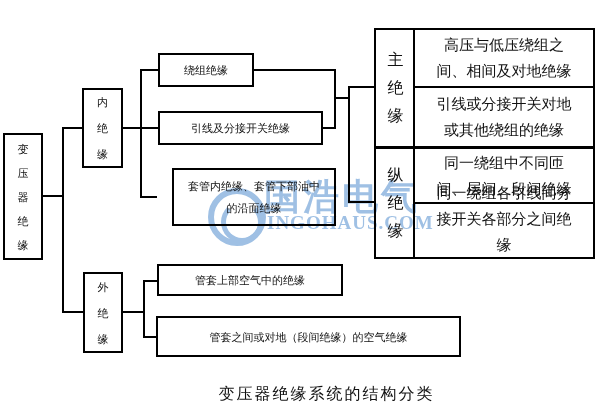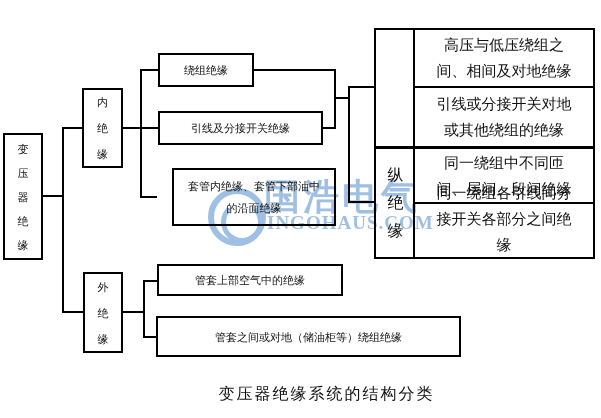--- a/index.html
+++ b/index.html
@@ -97,30 +97,33 @@
 
   <div class="box bushing" style="left:172px;top:168px;width:164px;height:58px;">
     <span>套管内绝缘、套管下部油中的沿面绝缘</span>
   </div>
 
   <div class="box hbox" style="left:157px;top:264px;width:186px;height:32px;">
     <span>管套上部空气中的绝缘</span>
   </div>
 
   <div class="box hbox" style="left:156px;top:316px;width:305px;height:41px;">
-    <span>管套之间或对地（储油柜等）绕组绝缘</span>
+    <span>管套之间或对地（段间绝缘）的空气绝缘</span>
   </div>
 
   <div class="tbl">
 
     <div class="tdiv" style="left:37px;top:0;width:2px;height:227px;"></div>
     <div class="tdiv" style="left:0;top:116px;width:217px;height:3px;"></div>
     <div class="tdiv" style="left:39px;top:56px;width:178px;height:2px;"></div>
     <div class="tdiv" style="left:39px;top:172px;width:178px;height:2px;"></div>
 
+    <div class="tbl-label" style="top:0;height:116px;">
+      <div class="vtext">主绝缘</div>
+    </div>
     <div class="tbl-label" style="top:119px;height:108px;border-radius:9px;">
       <div class="vtext">纵绝缘</div>
     </div>
 
     <div class="tbl-cell" style="top:0;height:56px;">
       <span>高压与低压绕组之间、相间及对地绝缘</span>
     </div>
     <div class="tbl-cell" style="top:58px;height:58px;">
       <span>引线或分接开关对地或其他绕组的绝缘</span>
     </div>

